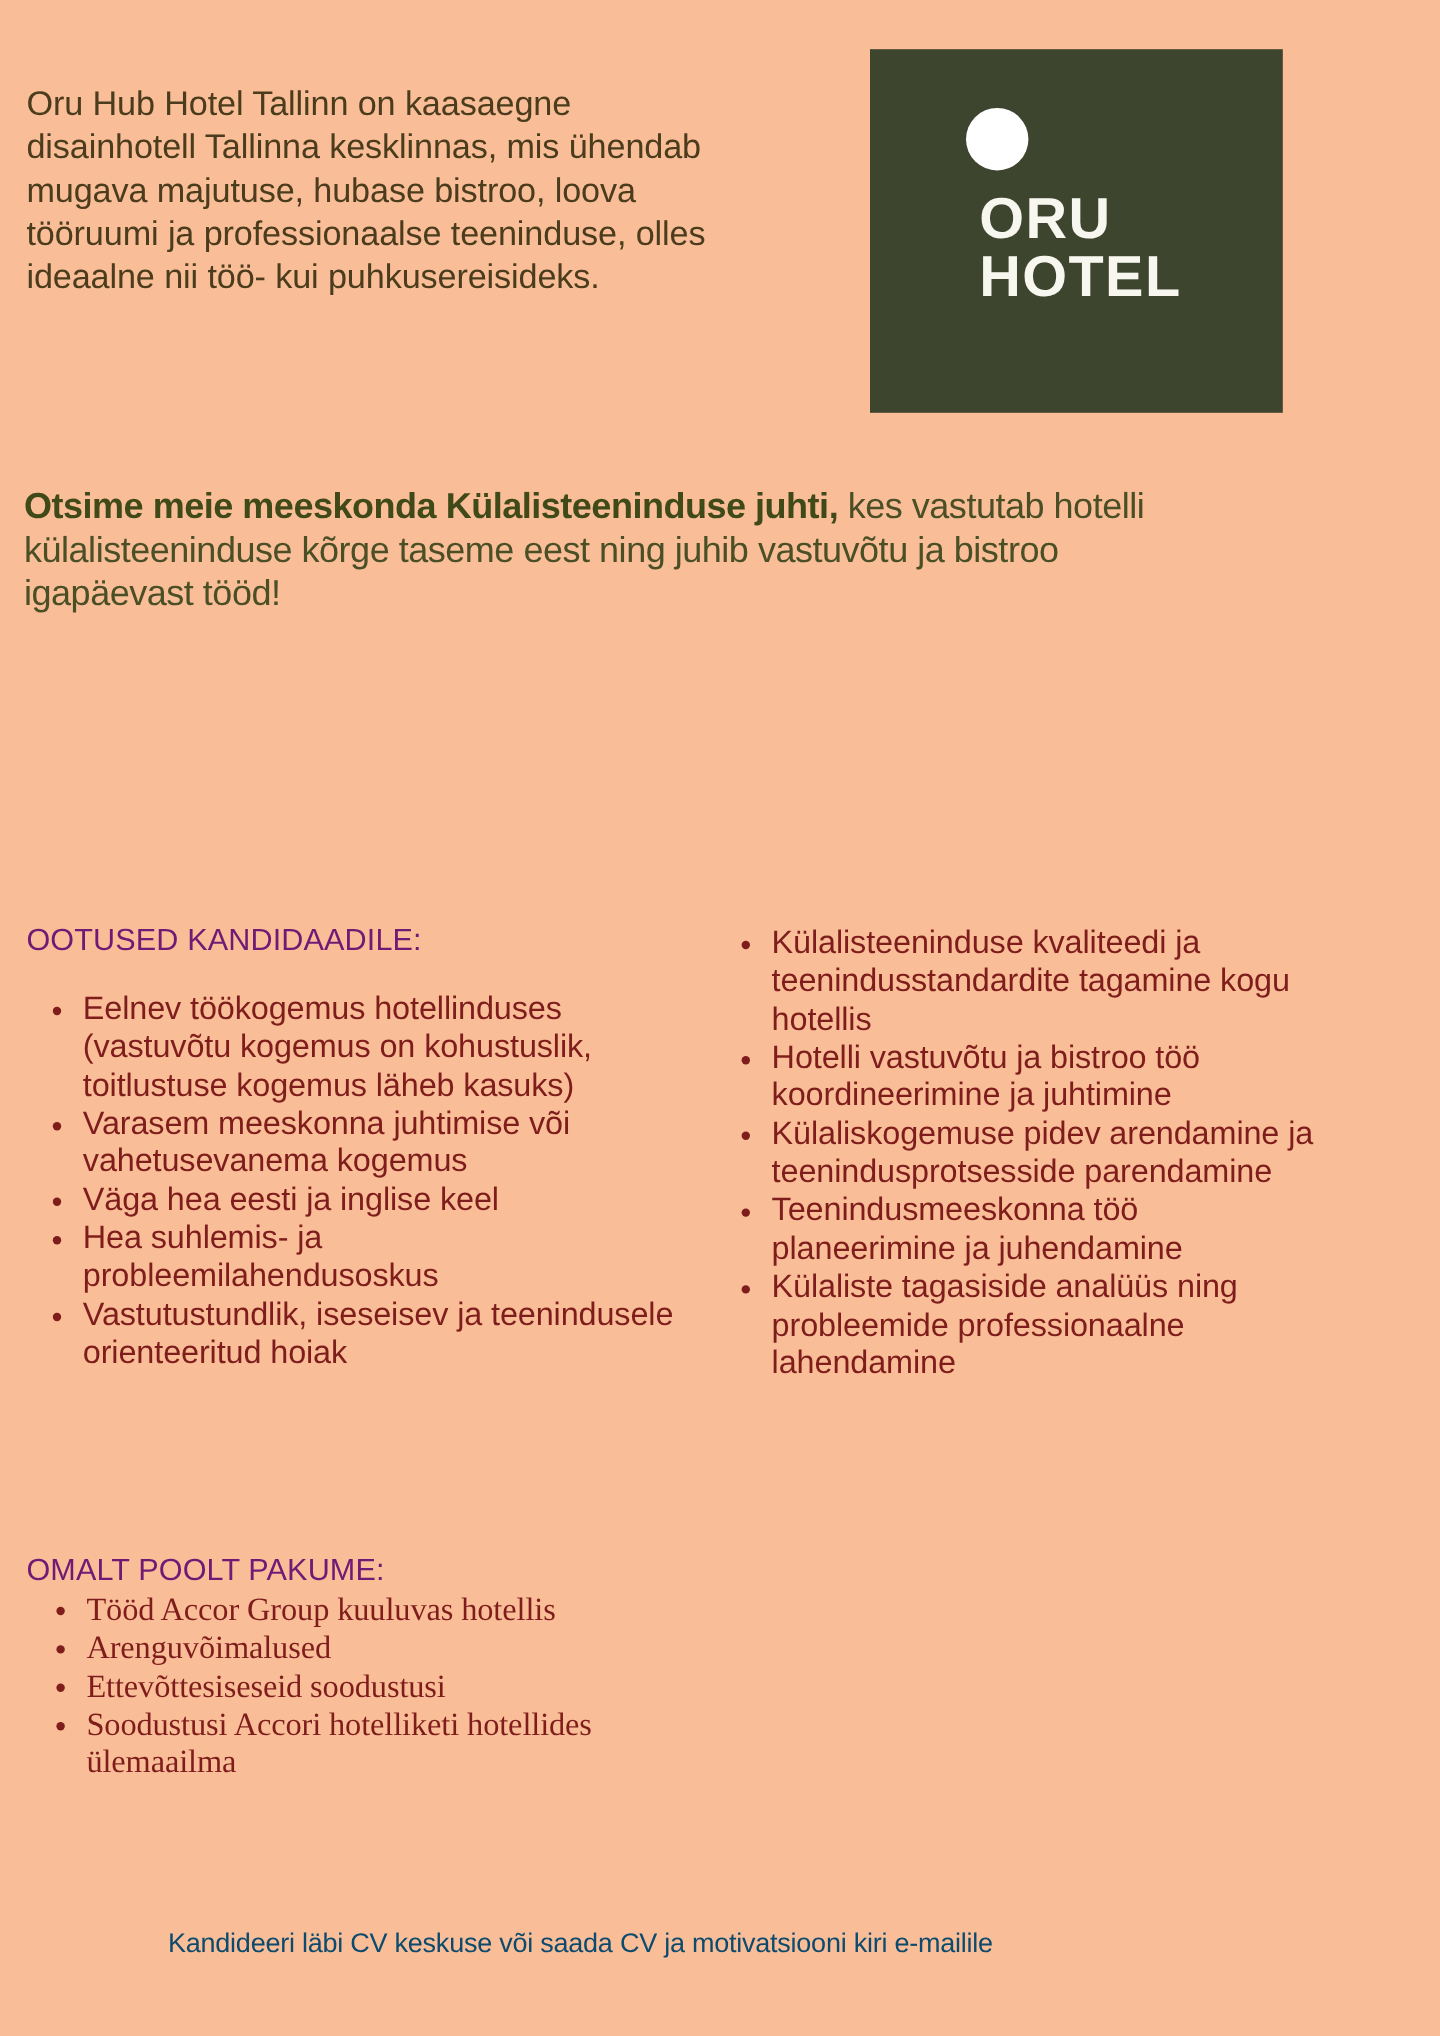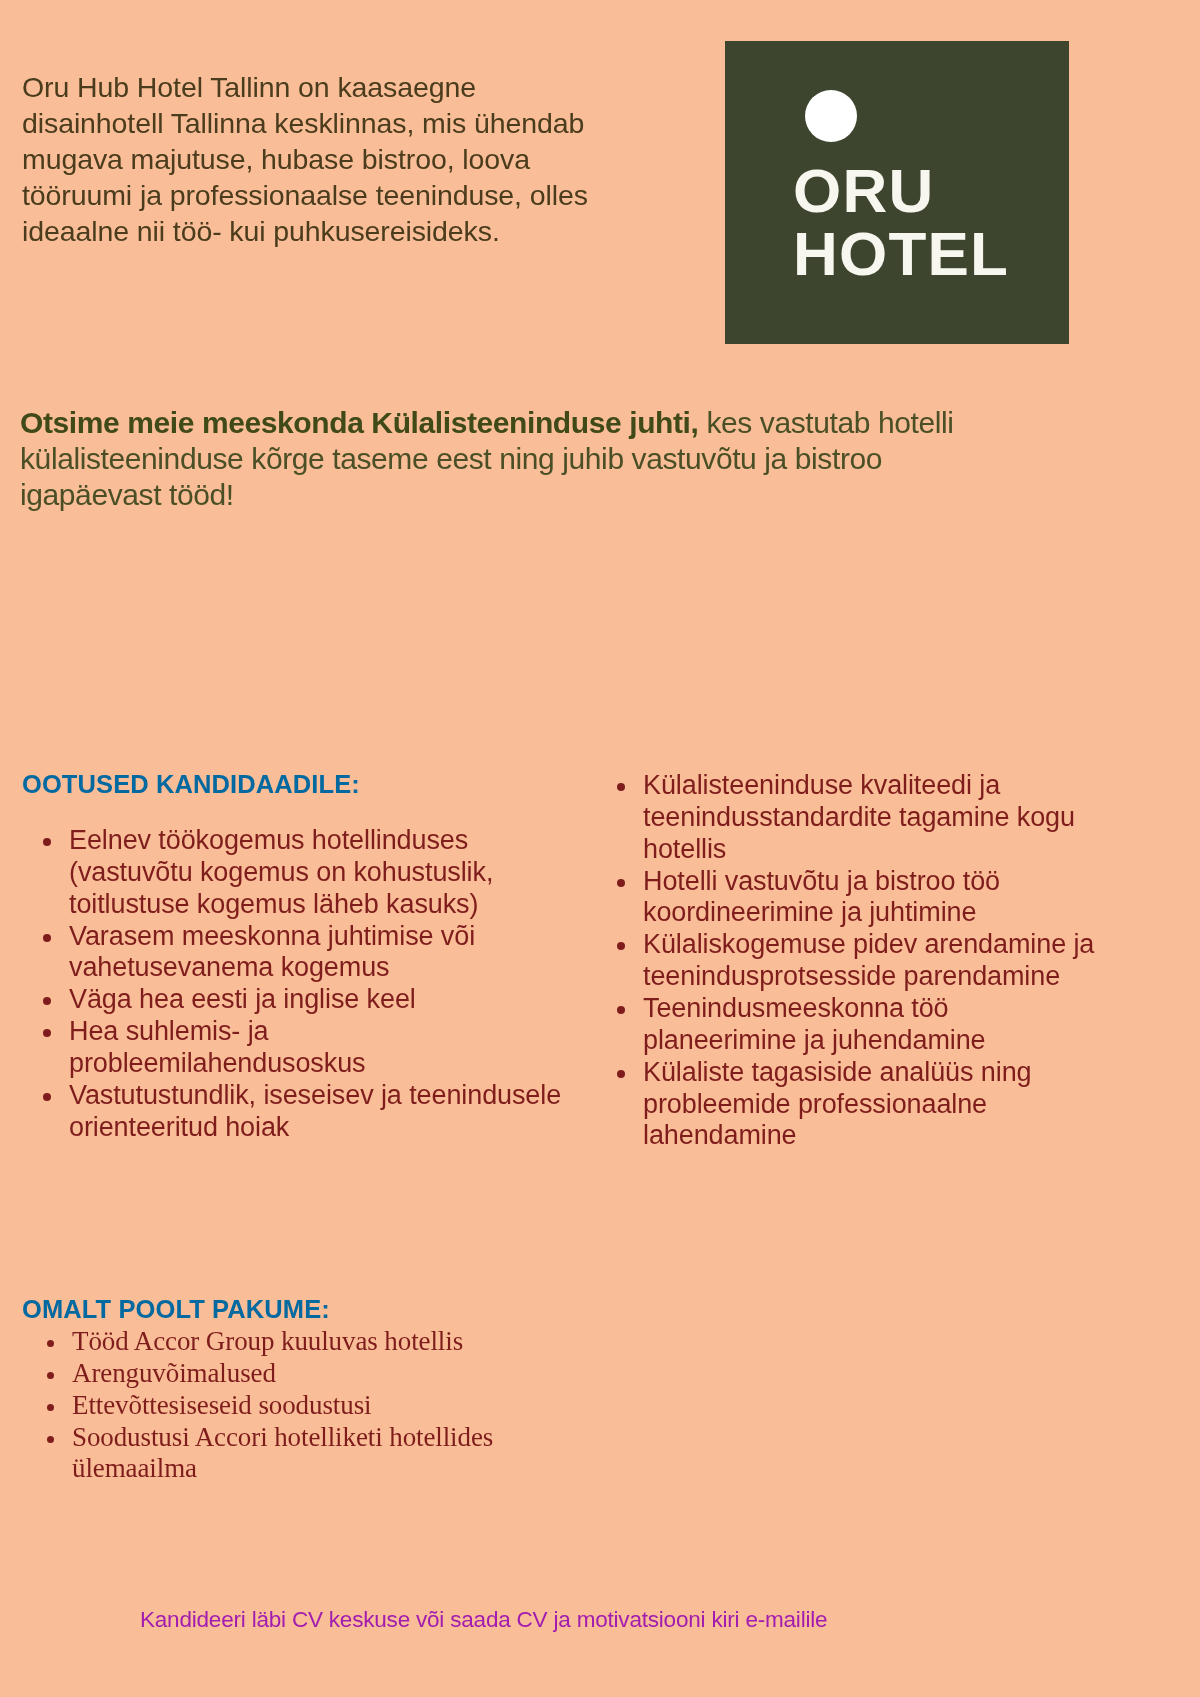--- a/index.html
+++ b/index.html
@@ -48,26 +48,26 @@
     position: absolute;
     left: 80px;
     top: 49px;
     width: 52px;
     height: 52px;
     border-radius: 50%;
     background: #ffffff;
   }
   .logo-words {
     position: absolute;
-    left: 68px;
+    left: 91px;
     top: 118px;
     color: #f7f7ef;
     font-family: "Liberation Sans", sans-serif;
     font-weight: bold;
-    font-size: 62px;
+    font-size: 48px;
     line-height: 1.02;
     letter-spacing: 1.2px;
   }
   .logo-words div { display: block; }
 
   
   .headline {
     position: absolute;
     left: 20px;
     top: 385px;
@@ -94,24 +94,24 @@
     width: 540px;
   }
   .col-right {
     position: absolute;
     left: 596px;
     top: 770px;
     width: 500px;
   }
 
   .sec-title {
-    font-weight: bold;
+    font-weight: normal;
     font-size: 25.5px;
     letter-spacing: 0.1px;
-    color: #0369a1;
+    color: #701a75;
     margin: 0 0 26px 0;
   }
   .sec-title.tight {
     margin-bottom: 2px;
   }
 
   ul.bullets {
     margin: 0;
     padding: 0 0 0 43px;
     list-style: disc;
@@ -140,21 +140,21 @@
   }
 
   
   .footer {
     position: absolute;
     left: 140px;
     top: 1605px;
     width: 950px;
     font-size: 22.5px;
     line-height: 1.3;
-    color: #a21caf;
+    color: #0c4a6e;
     font-stretch: condensed;
     letter-spacing: -0.2px;
   }
   .footer .line { display: block; }
 </style>
 </head>
 <body>
 
 <div class="poster">
 

